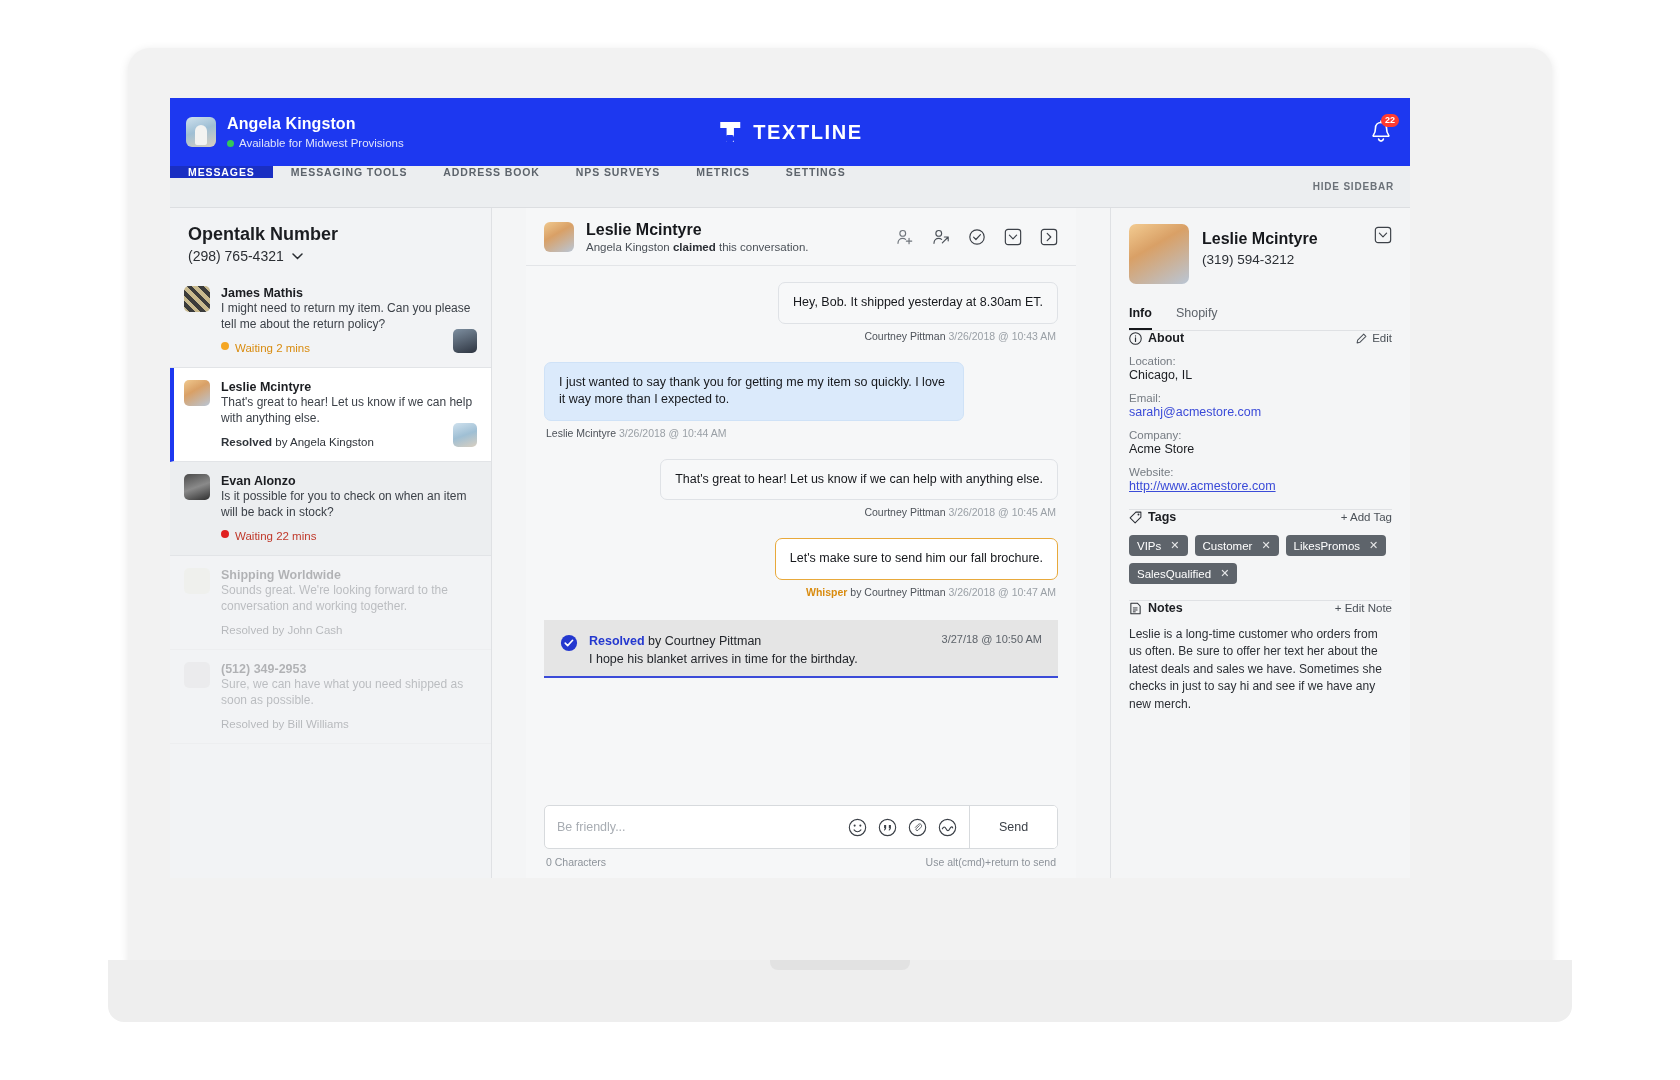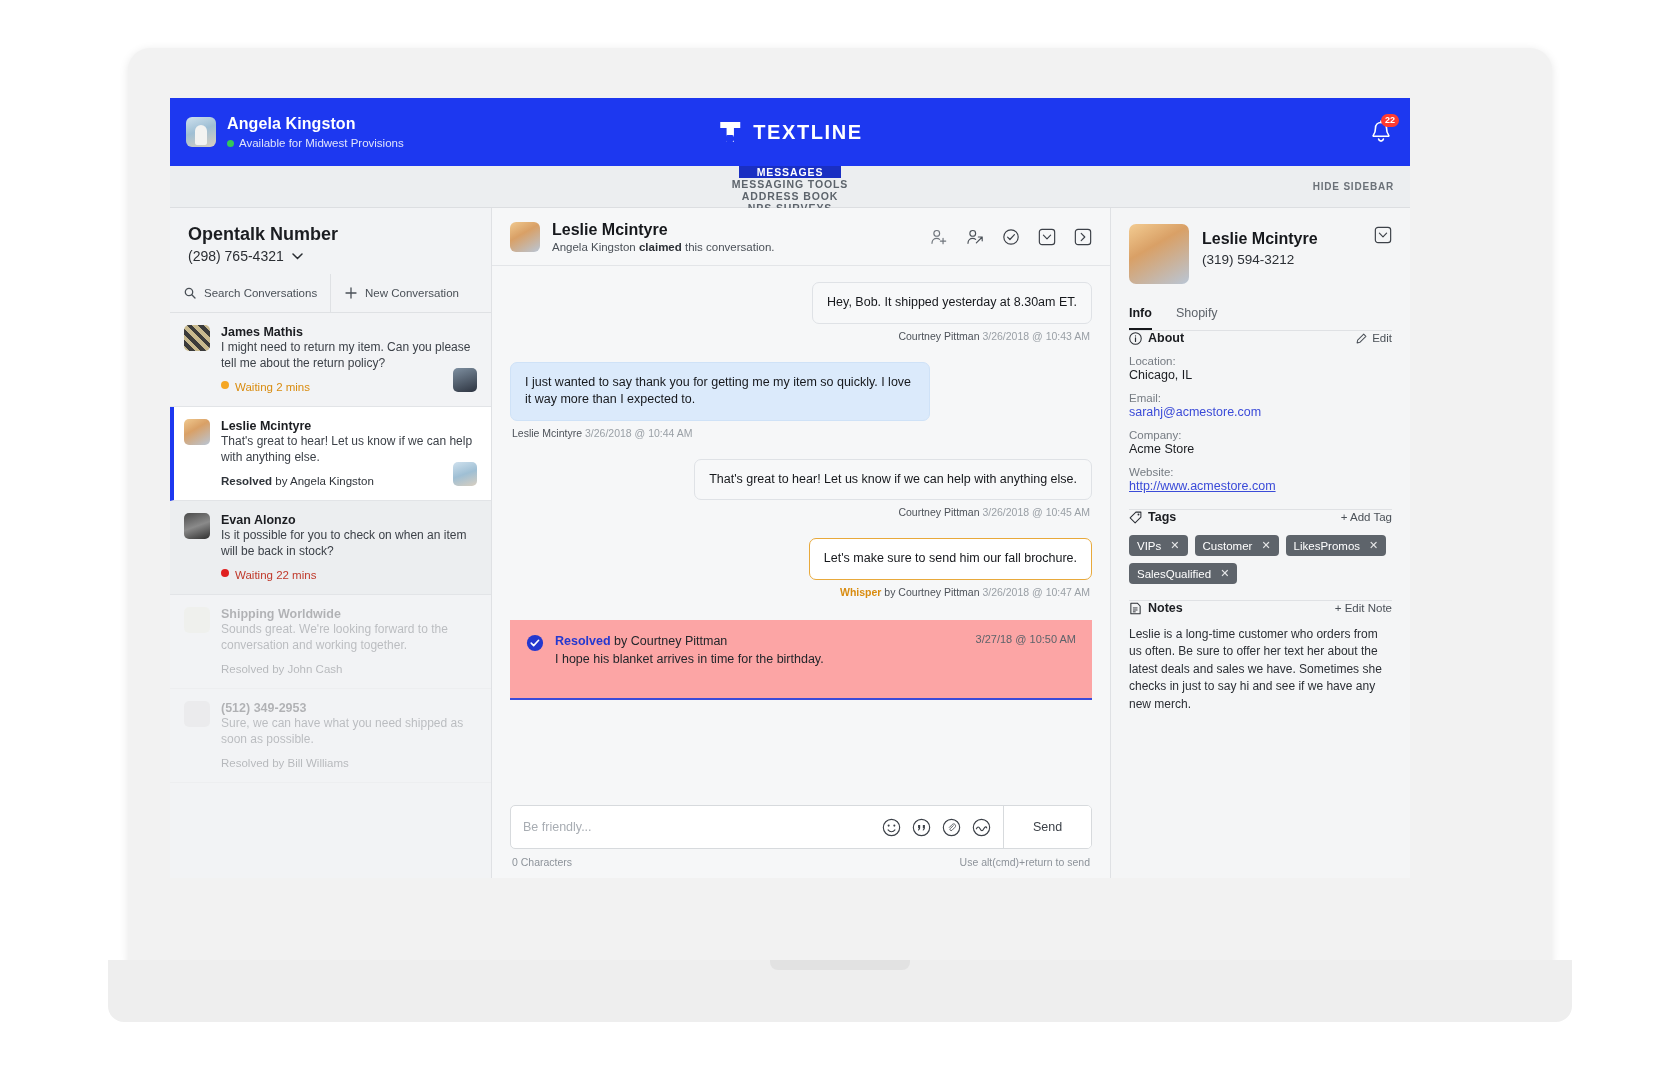--- a/index.html
+++ b/index.html
@@ -79,37 +79,37 @@
   .bell { width: 22px; height: 24px; display:block; }
   .bell-badge {
     position:absolute; right:-7px; top:-6px;
     background:#ff3b30; color:#fff; font-size:9px; font-weight:700;
     border-radius:9px; padding:1px 4px; min-width:16px; text-align:center;
     line-height:11px;
   }
 
   
   .navbar {
-    height: 42px; background:#eceef0; display:flex; align-items:center;
-    border-bottom:1px solid #dcdee1; position:relative;flex-direction:column;
+    height: 42px; background:#eceef0; display:flex; align-items:flex-start;
+    border-bottom:1px solid #dcdee1; position:relative;
   }
   .nav-item {
     display:flex; align-items:center; padding:0 18px;
     font-size:10.5px; font-weight:700; letter-spacing:.9px;
     color:#5d646c; cursor:pointer;
   }
   .nav-item.active { background:#1a2fc2; color:#ffffff; }
   .hide-sidebar {
     position:absolute; right:16px; top:0; height:100%;
     display:flex; align-items:center; font-size:10px; font-weight:700;
     letter-spacing:.8px; color:#6b7178; cursor:pointer;
   }
 
   
-  .columns { display:flex; height: 670px; }
+  .columns { display:flex; height: 670px; gap: 34px; }
 
   
   .col-left {
     width: 322px; background:#f2f3f5; border-right:1px solid #dfe1e4;
     display:flex; flex-direction:column;
   }
   .inbox-head { padding:16px 18px 10px 18px; }
   .inbox-title { font-size:18px; font-weight:700; color:#1b1d21; }
   .inbox-number { font-size:14px; color:#2b2e33; margin-top:3px; display:flex; align-items:center; gap:8px; }
   .chev-sm { width:11px; height:7px; }
@@ -188,22 +188,22 @@
     border-radius:7px; color:#16181c;
   }
   .b-out { background:#f7f8f9; border:1px solid #dfe2e6; }
   .b-in  { background:#dbeafb; border:1px solid #cfe2f7; }
   .b-whisper { background:#ffffff; border:1.5px solid #e8a93b; }
   .stamp { font-size:10.5px; color:#9aa0a6; margin:6px 2px 16px 2px; }
   .stamp .who { color:#4d5259; }
   .stamp .whisper-tag { color:#d98c10; font-weight:700; }
 
   .resolved-bar {
-    margin: 6px 0 0 0; background:#fca5a5; border-bottom:2px solid #3b4bd8;
-    display:flex; align-items:flex-start; gap:11px; padding:12px 16px 30px 16px;
+    margin: 6px 0 0 0; background:#e5e5e5; border-bottom:2px solid #3b4bd8;
+    display:flex; align-items:flex-start; gap:11px; padding:12px 16px 8px 16px;
     position:relative;
   }
   .rb-text { font-size:12.5px; color:#23262b; line-height:1.45; }
   .rb-text b { color:#2438cf; font-weight:700; }
   .rb-time { margin-left:auto; font-size:11px; color:#5d636a; white-space:nowrap; padding-top:1px;}
 
   .composer-wrap { padding: 0 18px 10px 18px; }
   .composer {
     display:flex; align-items:stretch; border:1px solid #d7dadd;
     border-radius:5px; background:#fff; height:44px; overflow:hidden;
@@ -319,35 +319,20 @@
           <div class="inbox-title">Opentalk Number</div>
           <div class="inbox-number">
             <span>(298) 765-4321</span>
             <svg class="chev-sm" viewBox="0 0 11 7">
               <path d="M1 1l4.5 4.5L10 1" fill="none" stroke="#2b2e33" stroke-width="1.5" stroke-linecap="round"></path>
             </svg>
           </div>
         </div>
 
 
-        <div class="list-actions">
-          <div class="list-action">
-            <svg width="12" height="12" viewBox="0 0 12 12">
-              <circle cx="5" cy="5" r="3.7" fill="none" stroke="#4a5057" stroke-width="1.3"></circle>
-              <path d="M7.8 7.8L11 11" stroke="#4a5057" stroke-width="1.3" stroke-linecap="round"></path>
-            </svg>
-            <span>Search Conversations</span>
-          </div>
-          <div class="list-action">
-            <svg width="12" height="12" viewBox="0 0 12 12">
-              <path d="M6 1v10M1 6h10" stroke="#4a5057" stroke-width="1.3" stroke-linecap="round"></path>
-            </svg>
-            <span>New Conversation</span>
-          </div>
-        </div>
 
         <div class="conv-list">
 
           <div class="conv">
             <div class="conv-av av-james"></div>
             <div class="conv-body">
               <div class="conv-name">James Mathis</div>
               <div class="conv-preview">I might need to return my item. Can you please tell me about the return policy?</div>
               <div class="conv-meta">
                 <span class="status-dot s-orange"></span>

